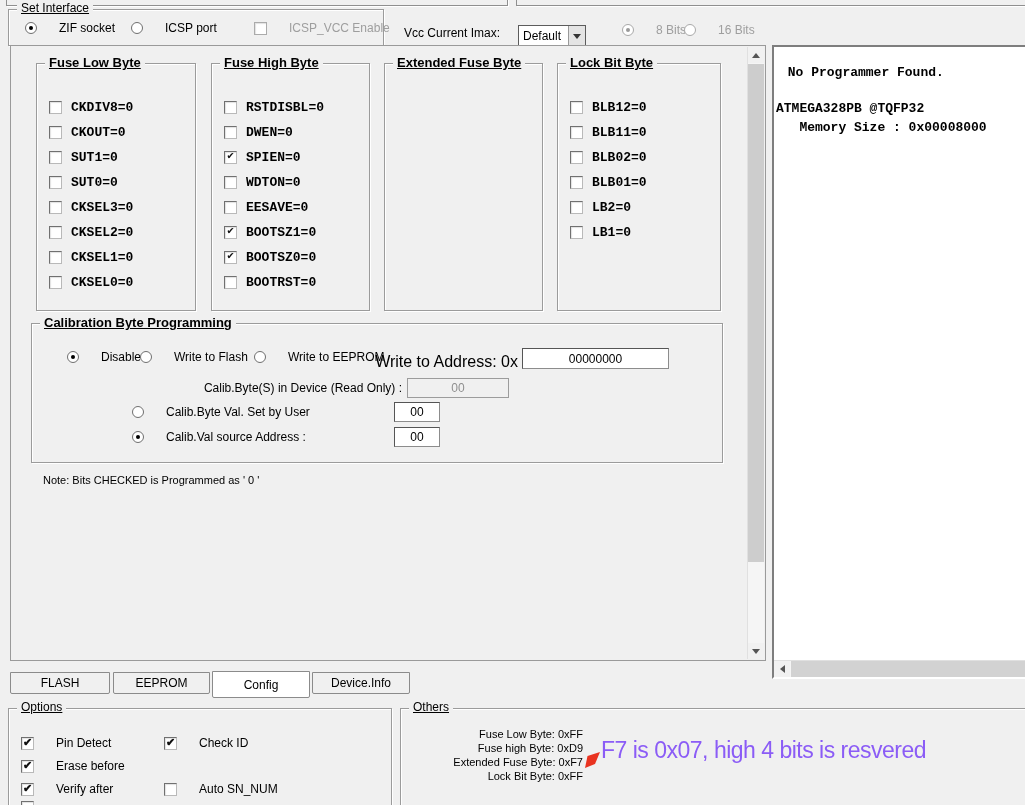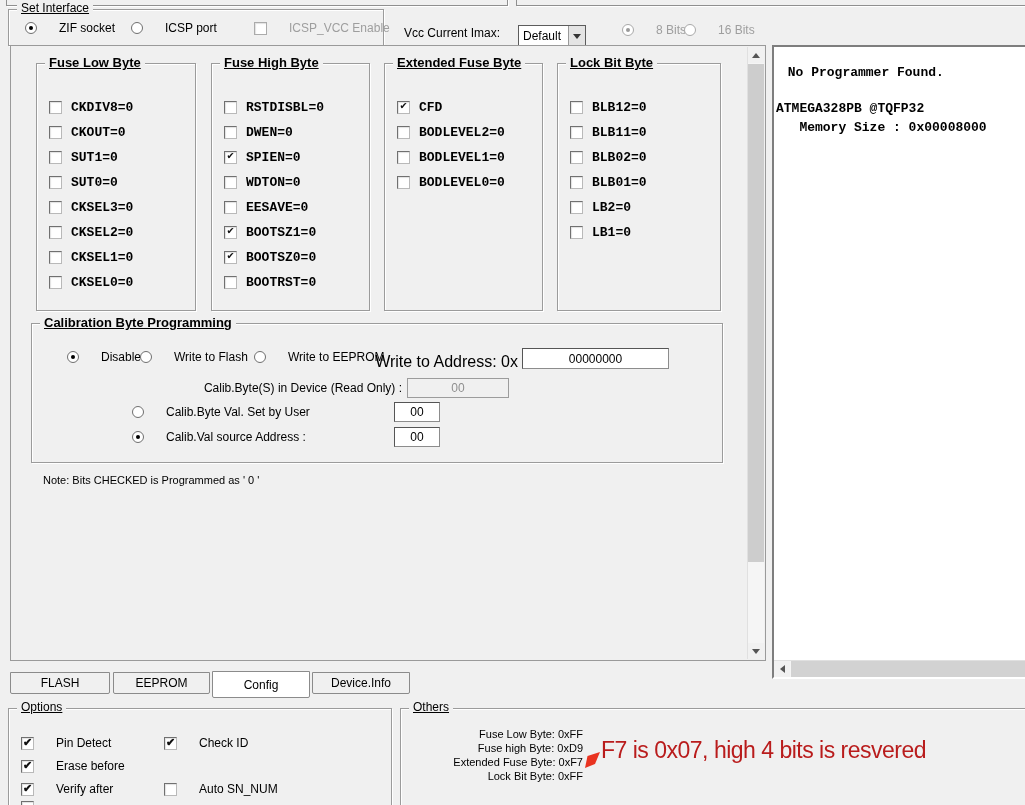--- a/index.html
+++ b/index.html
@@ -216,42 +216,20 @@
 
         <div class="fuse-item">
           <span class="cb"></span>
           <span>BOOTRST=0</span>
         </div>
       </div>
   </div>
 
   <div class="groupbox" style="left:373px;top:17px;width:157px;height:246px;">
     <div class="gb-title bold">Extended Fuse Byte</div>
-    <div class="fuse-items">
-
-        <div class="fuse-item">
-          <span class="cb checked"></span>
-          <span>CFD</span>
-        </div>
-
-        <div class="fuse-item">
-          <span class="cb"></span>
-          <span>BODLEVEL2=0</span>
-        </div>
-
-        <div class="fuse-item">
-          <span class="cb"></span>
-          <span>BODLEVEL1=0</span>
-        </div>
-
-        <div class="fuse-item">
-          <span class="cb"></span>
-          <span>BODLEVEL0=0</span>
-        </div>
-      </div>
   </div>
 
   <div class="groupbox" style="left:546px;top:17px;width:162px;height:246px;">
     <div class="gb-title bold">Lock Bit Byte</div>
     <div class="fuse-items">
 
         <div class="fuse-item">
           <span class="cb"></span>
           <span>BLB12=0</span>
         </div>
@@ -382,14 +360,14 @@
 
       <div class="others-line">Fuse high Byte: 0xD9</div>
 
       <div class="others-line">Extended Fuse Byte: 0xF7</div>
 
       <div class="others-line">Lock Bit Byte: 0xFF</div>
     </div>
   <svg class="abs" style="left:183px;top:42px;" width="17" height="19" viewBox="0 0 17 19">
     <polygon points="1,17 3.5,5 16,1 11,13" fill="#e93320"></polygon>
   </svg>
-  <div class="annotation" style="left: 200px; top: 28px; color: #b91c1c;">F7 is 0x07, high 4 bits is resvered</div>
+  <div class="annotation" style="left: 200px; top: 28px; color: #8b5cf6;">F7 is 0x07, high 4 bits is resvered</div>
 </div>
 
 </body></html>

